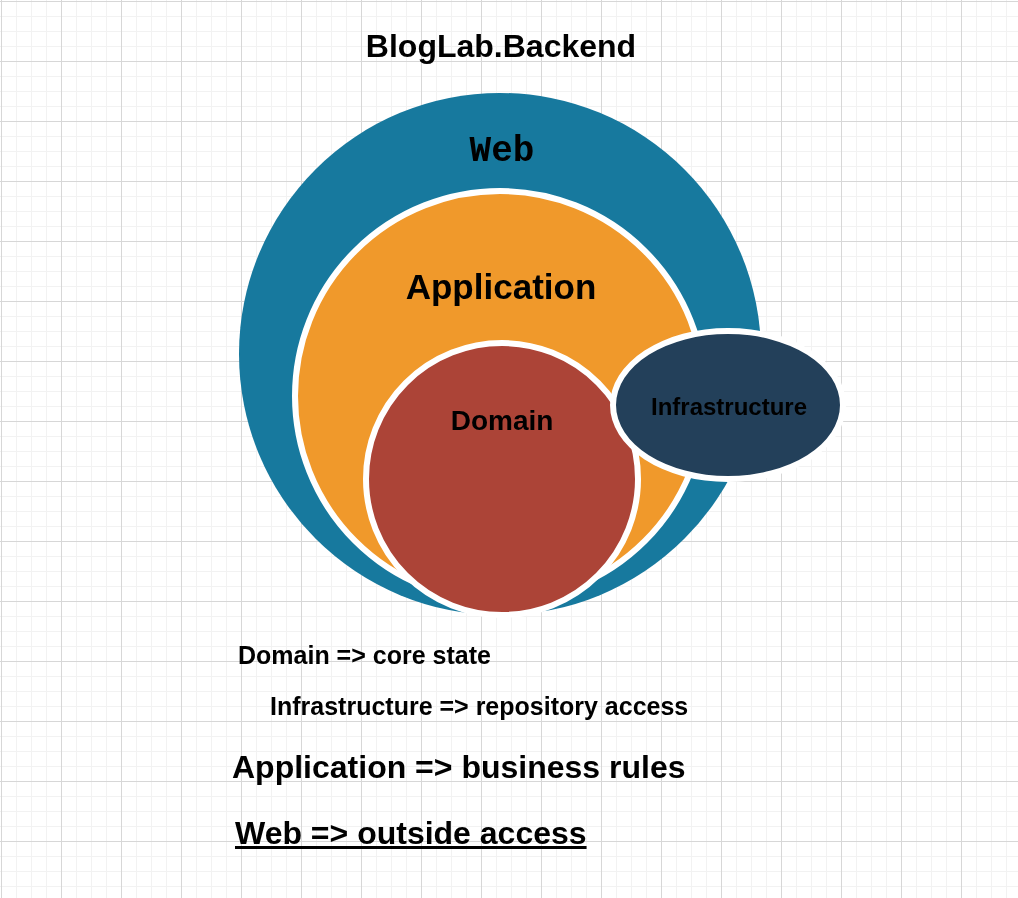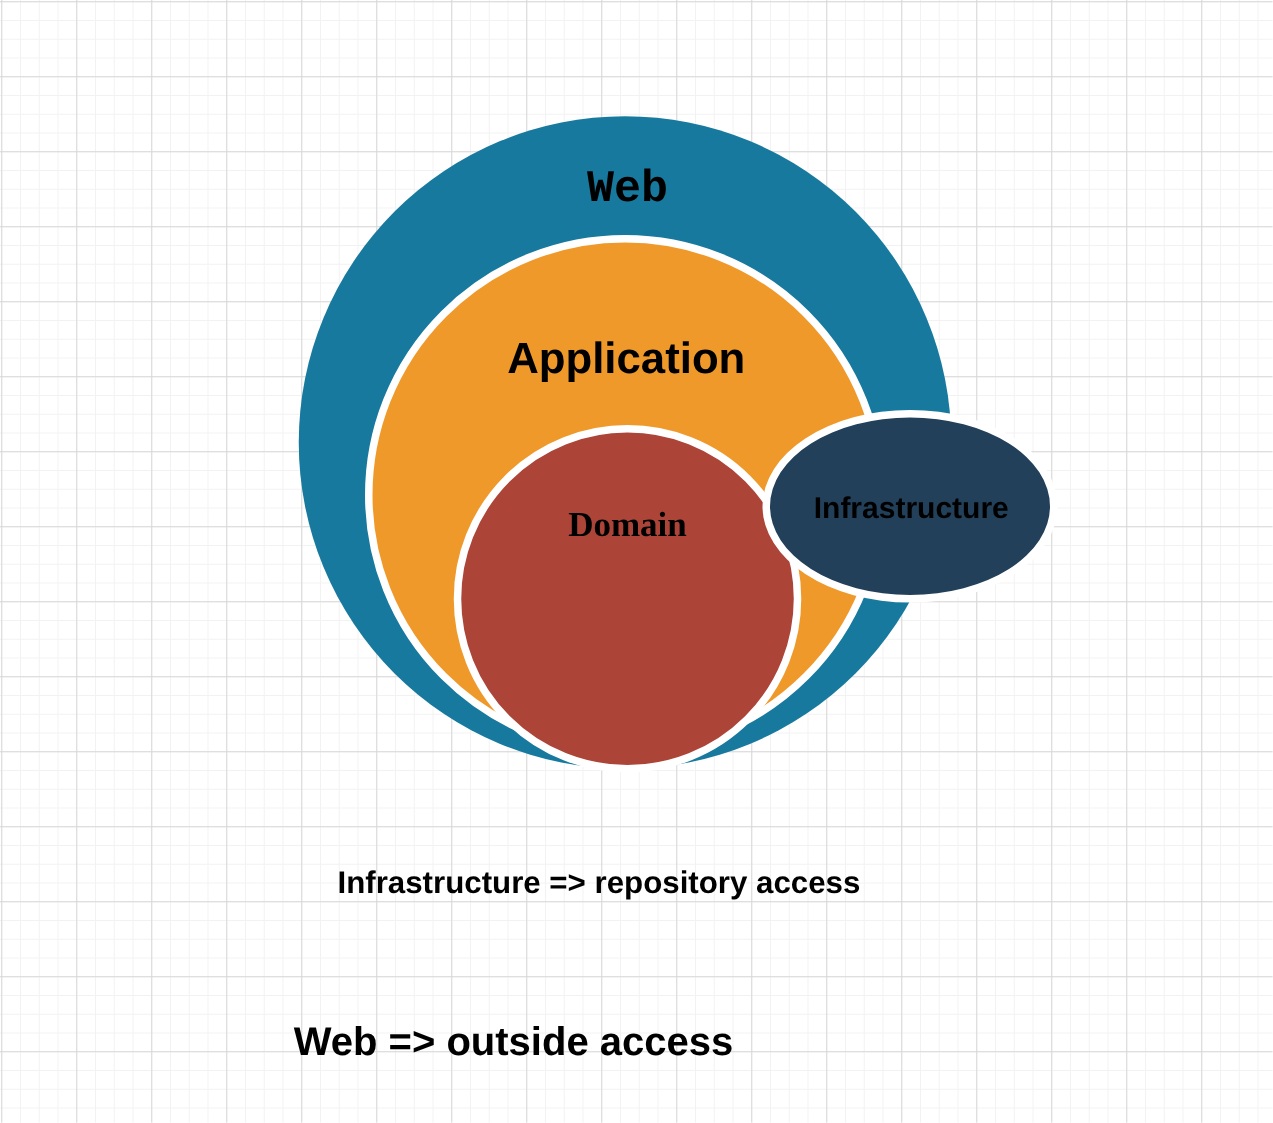--- a/index.html
+++ b/index.html
@@ -51,43 +51,46 @@
   }
   .legend-line {
     position: absolute;
     font-weight: 700;
     white-space: nowrap;
     z-index: 5;
   }
   .legend-1 { left: 238px; top: 641px; font-size: 25px; }
   .legend-2 { left: 238px; top: 692px; font-size: 25px; margin-left: 32px; }
   .legend-3 { left: 232px; top: 749px; font-size: 32px; }
-  .legend-4 { left: 235px; top: 815px; font-size: 32px; }
+  .legend-4 { left: 235px; top: 815px; font-size: 32px; text-decoration: underline; }
 </style>
 </head>
 <body>
 
 <div class="canvas">
 
+  <div class="diagram-title">BlogLab.Backend</div>
 
   <div class="shape shape-web" style="background-color: rgb(23, 121, 158);">
     <span class="shape-label label-web">Web</span>
   </div>
 
   <div class="shape bordered shape-application" style="background-color: rgb(240, 153, 43);">
     <span class="shape-label label-application">Application</span>
   </div>
 
-  <div class="shape bordered shape-domain" style="background-color: rgb(172, 68, 55); font-family: Liberation Serif, serif;">
+  <div class="shape bordered shape-domain" style="background-color: rgb(172, 68, 55);">
     <span class="shape-label label-domain">Domain</span>
   </div>
 
   <div class="shape bordered shape-infra" style="background-color: rgb(35, 64, 90);">
     <span class="shape-label label-infra">Infrastructure</span>
   </div>
 
+  <div class="legend-line legend-1">Domain =&gt; core state</div>
 
   <div class="legend-line legend-2">Infrastructure =&gt; repository access</div>
 
+  <div class="legend-line legend-3">Application =&gt; business rules</div>
 
   <div class="legend-line legend-4">Web =&gt; outside access</div>
 
 </div>
 
 </body></html>

